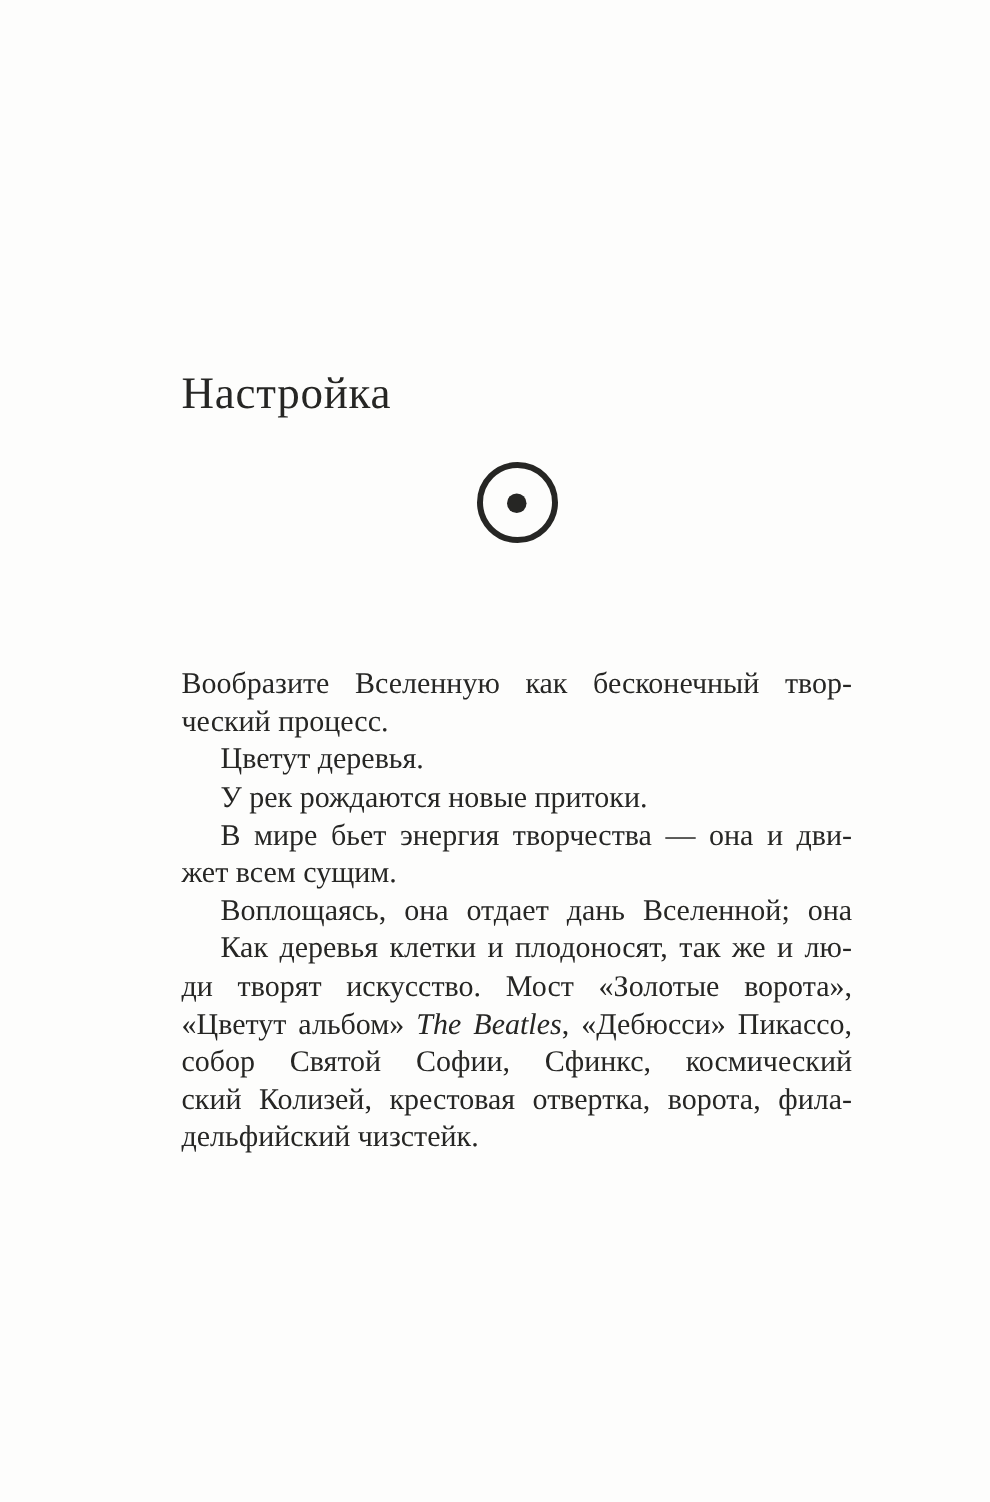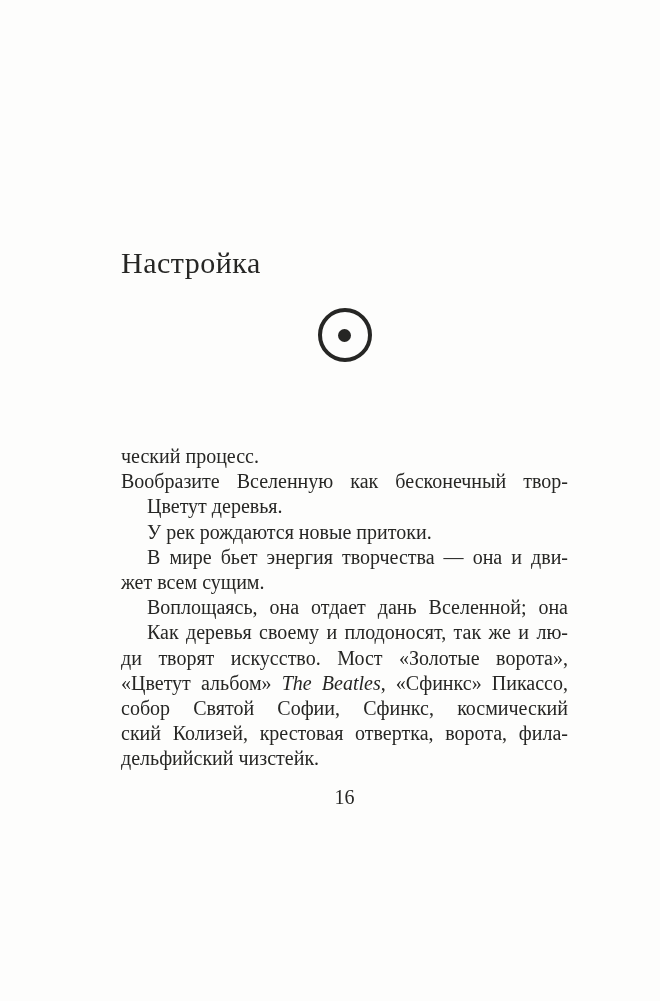--- a/index.html
+++ b/index.html
@@ -86,41 +86,40 @@
     <div class="chapter-title">Настройка</div>
 
     <div class="symbol-wrap">
       <div class="circled-dot">
         <div class="dot"></div>
       </div>
     </div>
 
     <div class="body-text" id="body-text">
         <div class="para no-indent">
+          <div class="line">Вообразите Вселенную как бесконечный твор-</div>
           <div class="line para-last">ческий процесс.</div>
-          <div class="line">Вообразите Вселенную как бесконечный твор-</div>
         </div>
         <div class="para indent">
           <div class="line para-last">Цветут деревья.</div>
         </div>
         <div class="para indent">
           <div class="line para-last">У рек рождаются новые притоки.</div>
         </div>
         <div class="para indent">
           <div class="line">В мире бьет энергия творчества — она и дви-</div>
           <div class="line para-last">жет всем сущим.</div>
         </div>
         <div class="para indent">
           <div class="line">Воплощаясь, она отдает дань Вселенной; она</div>
         </div>
         <div class="para indent">
-          <div class="line">Как деревья своему и плодоносят, так же и лю-</div>
+          <div class="line">Как деревья клетки и плодоносят, так же и лю-</div>
           <div class="line">ди творят искусство. Мост «Золотые ворота»,</div>
-          <div class="line"><span>«Цветут альбом» </span><span class="it">The Beatles</span><span>, «Сфинкс» Пикассо,</span></div>
+          <div class="line"><span>«Цветут альбом» </span><span class="it">The Beatles</span><span>, «Дебюсси» Пикассо,</span></div>
           <div class="line">собор Святой Софии, Сфинкс, космический</div>
           <div class="line">ский Колизей, крестовая отвертка, ворота, фила-</div>
           <div class="line para-last">дельфийский чизстейк.</div>
         </div>
       </div>
 
-    <div class="page-number">16</div>
   </div>
 </div>
 
 </body></html>

